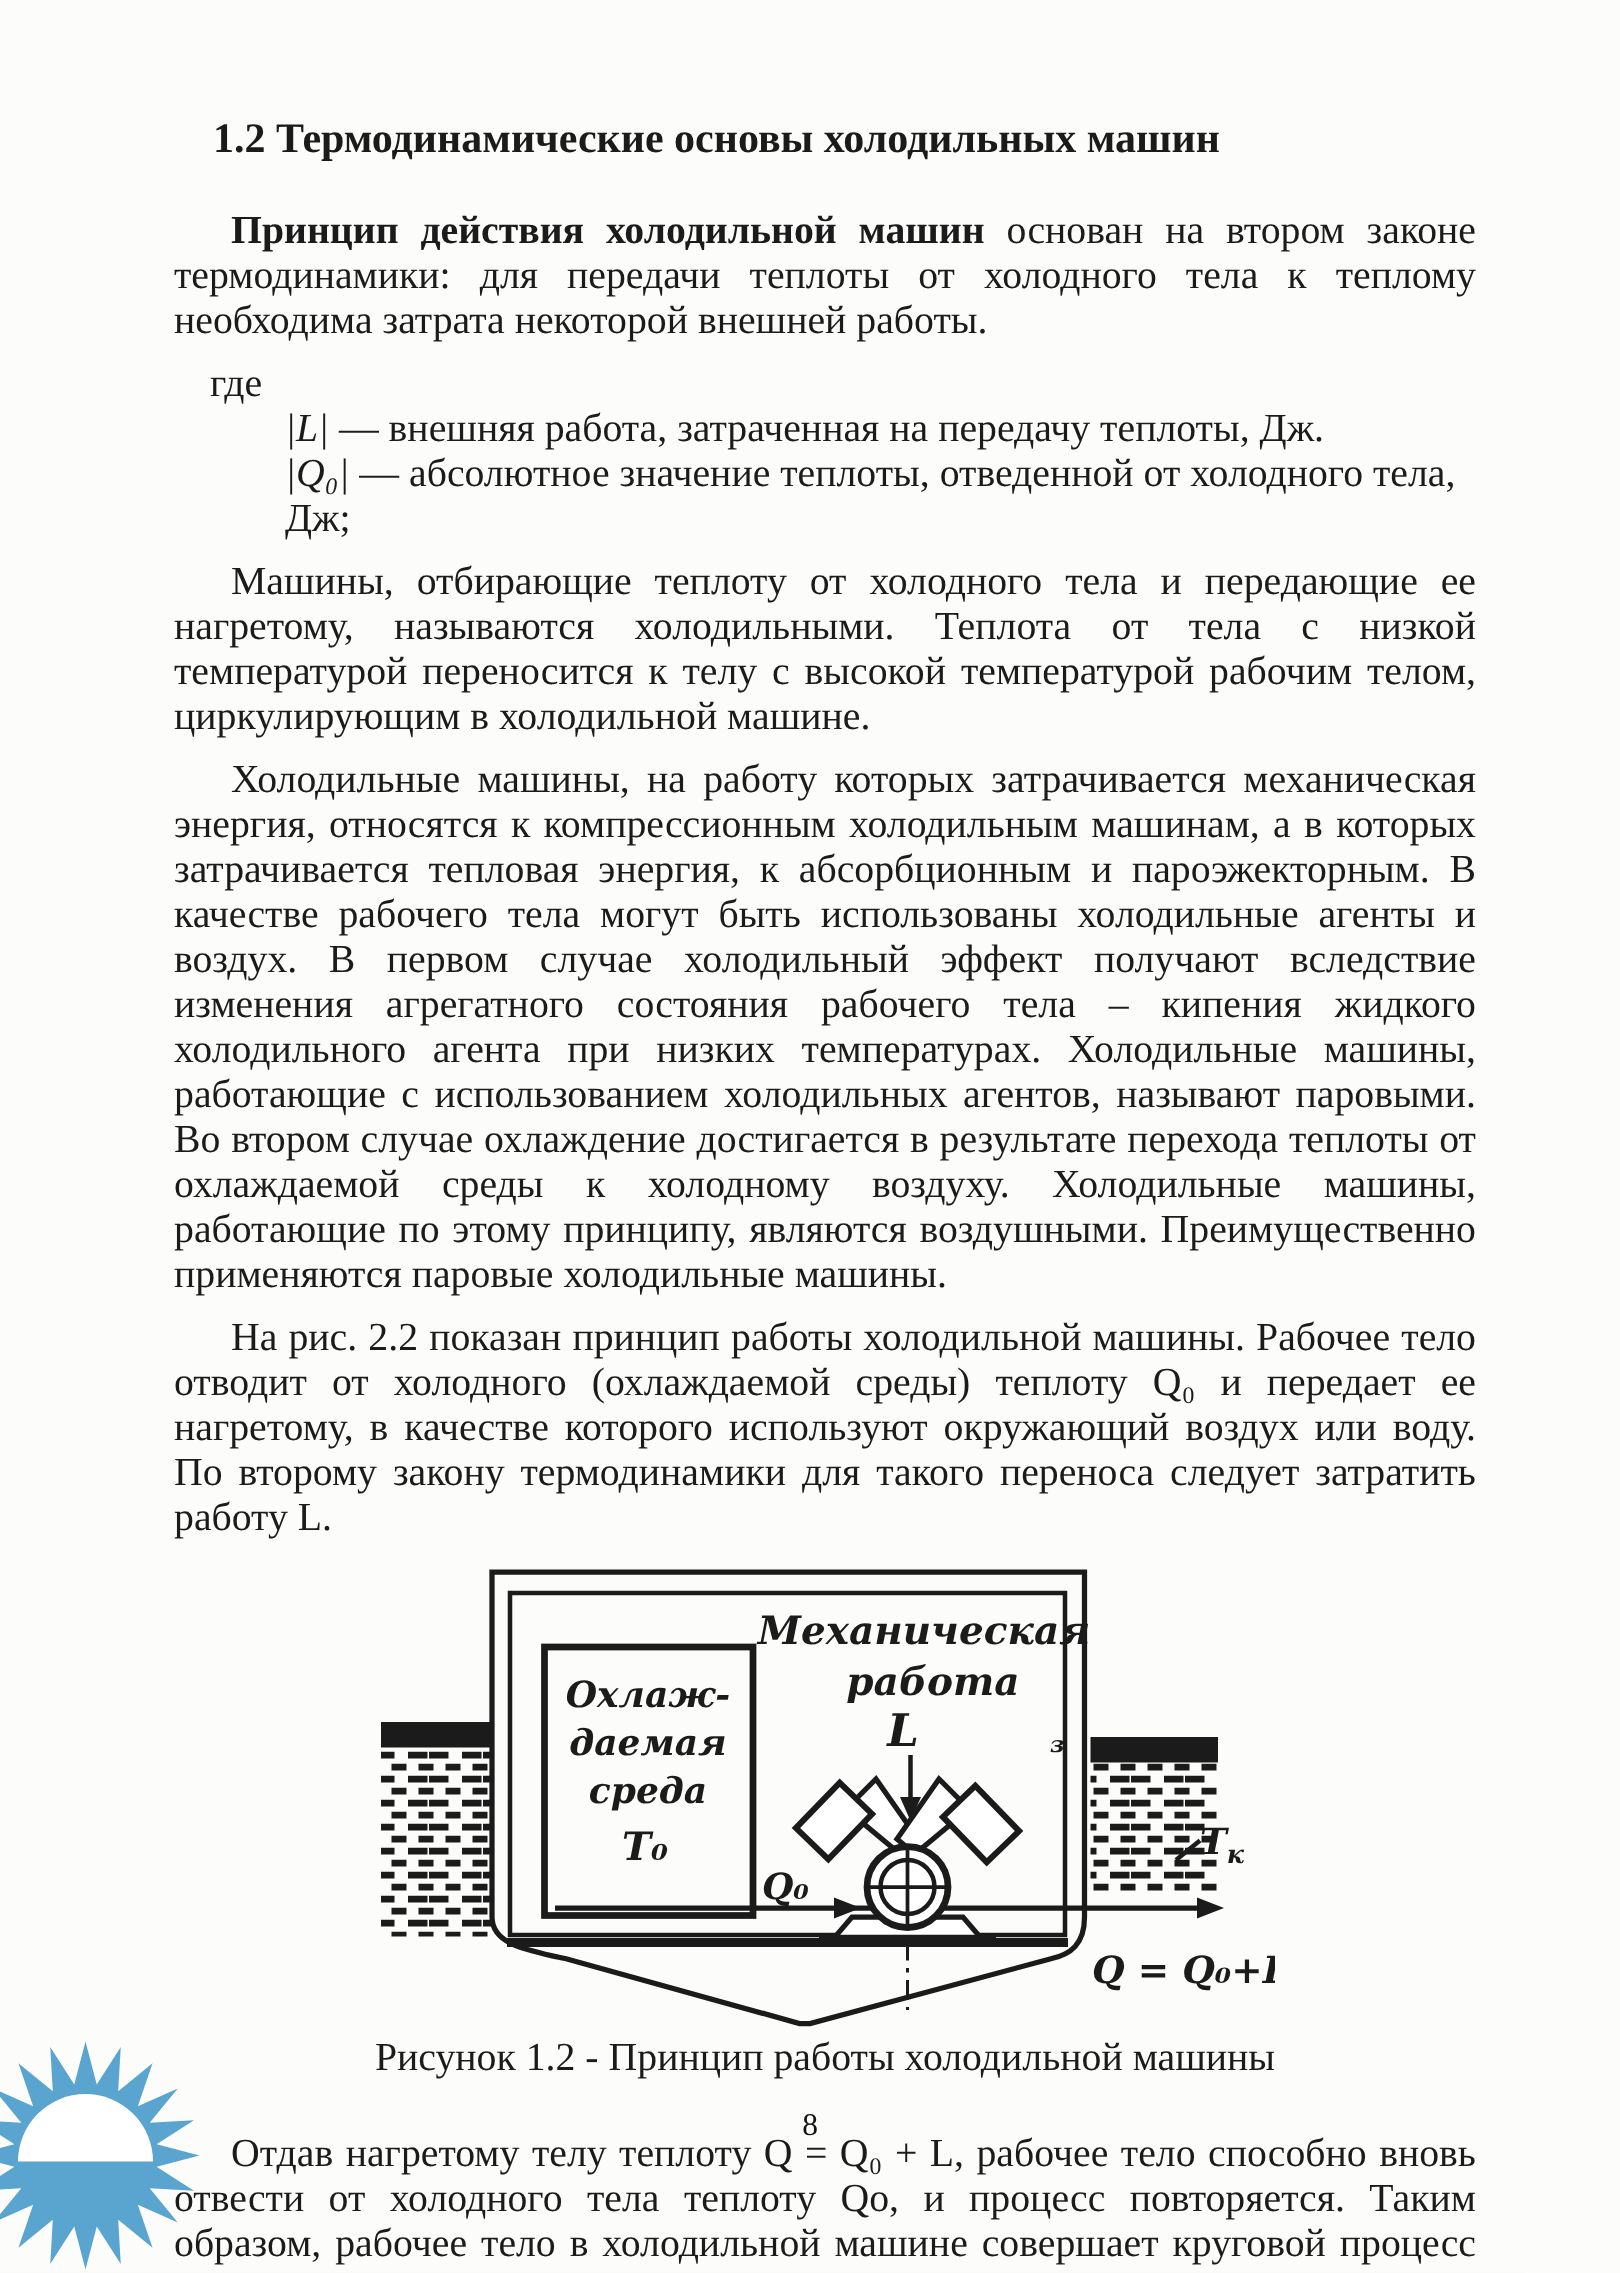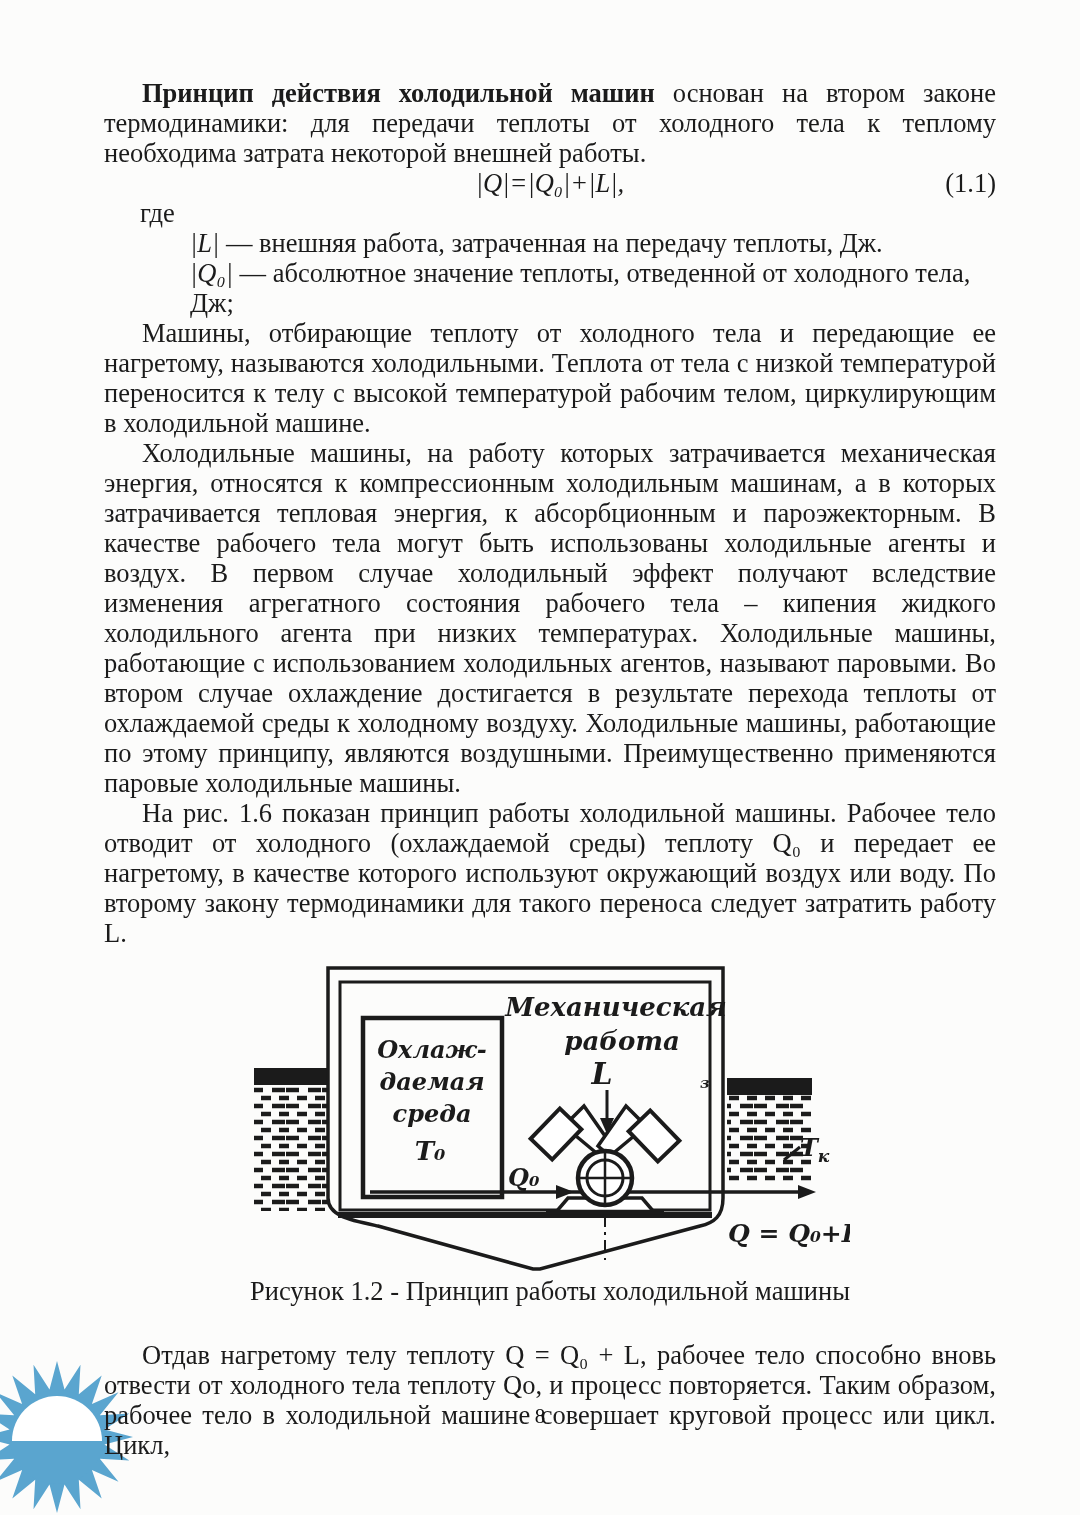--- a/index.html
+++ b/index.html
@@ -10,21 +10,21 @@
   }
   .content{
     position:relative;z-index:2;
     padding:78px 84px 0 104px;
     font-size:26.5px;line-height:30px;text-align:justify;
   }
   .title{
     font-size:28px;font-weight:bold;margin:0 0 30px 0;line-height:30px;
     text-indent:38px;text-align:left;
   }
-  .para{margin:0;text-indent:38px;}
+  .para{margin:12px;text-indent:38px;}
   .eq-row{position:relative;height:30px;text-align:center;text-indent:0;}
   .eq-expr{font-style:italic;}
   .eq-num{position:absolute;right:0;top:0;font-style:normal;}
   .def-row{display:flex;text-align:left;margin-left:36px;}
   .def-label{width:50px;flex:none;}
   .def-sym{font-style:italic;}
   .fig-wrap{margin:10px 0 0 146px;width:600px;}
   .fig-wrap svg{display:block;}
   .fig-caption{margin:0 0 34px 0;text-align:center;text-indent:0;font-family:Liberation Serif, serif;}
   .hw{font-family:"DejaVu Serif",serif;font-style:italic;font-weight:bold;fill:#1b1b1b;}
@@ -54,44 +54,41 @@
       <g transform="translate(82,82)">
         <polygon fill="#5aa5cf" points="76,0 47.4,7.5 72.3,23.5 42.8,21.8 61.5,44.7 34.9,32.9 44.7,61.5 21.8,42.8 23.5,72.3 7.5,47.4 0,76 -7.5,47.4 -23.5,72.3 -21.8,42.8 -44.7,61.5 -34.9,32.9 -61.5,44.7 -42.8,21.8 -72.3,23.5 -47.4,7.5 -76,0 -47.4,-7.5 -72.3,-23.5 -42.8,-21.8 -61.5,-44.7 -34.9,-32.9 -44.7,-61.5 -21.8,-42.8 -23.5,-72.3 -7.5,-47.4 0,-76 7.5,-47.4 23.5,-72.3 21.8,-42.8 44.7,-61.5 34.9,-32.9 61.5,-44.7 42.8,-21.8 72.3,-23.5 47.4,-7.5"></polygon>
         <circle cx="0" cy="0" r="47" fill="#5aa5cf"></circle>
         <path d="M -45 4 A 45 45 0 0 1 45 4 L -45 4 Z" fill="#ffffff"></path>
       </g>
     </svg>
   </div>
 
   <div class="content">
 
+    <h2 class="title">1.2 Термодинамические основы холодильных машин</h2>
 
     <p class="para"><b>Принцип действия холодильной машин</b> <span>основан на втором законе термодинамики: для передачи теплоты от холодного тела к теплому необходима затрата некоторой внешней работы.</span></p>
 
 
-    <div class="eq-row">
-      <span class="eq-expr">|Q|=|Q₀|+|L|,</span>
-      <span class="eq-num">(1.1)</span>
-    </div>
 
     <div class="def-row">
       <span class="def-label">где</span>
     </div>
     <div class="def-row">
       <span class="def-label"></span>
       <span><span class="def-sym">|L|</span> <span>— внешняя работа, затраченная на передачу теплоты, Дж.</span></span>
     </div>
     <div class="def-row">
       <span class="def-label"></span>
       <span><span class="def-sym">|Q₀|</span> <span>— абсолютное значение теплоты, отведенной от холодного тела, Дж;</span></span>
     </div>
 
     <p class="para">Машины, отбирающие теплоту от холодного тела и передающие ее нагретому, называются холодильными. Теплота от тела с низкой температурой переносится к телу с высокой температурой рабочим телом, циркулирующим в холодильной машине.</p>
     <p class="para">Холодильные машины, на работу которых затрачивается механическая энергия, относятся к компрессионным холодильным машинам, а в которых затрачивается тепловая энергия, к абсорбционным и пароэжекторным. В качестве рабочего тела могут быть использованы холодильные агенты и воздух. В первом случае холодильный эффект получают вследствие изменения агрегатного состояния рабочего тела – кипения жидкого холодильного агента при низких температурах. Холодильные машины, работающие с использованием холодильных агентов, называют паровыми. Во втором случае охлаждение достигается в результате перехода теплоты от охлаждаемой среды к холодному воздуху. Холодильные машины, работающие по этому принципу, являются воздушными. Преимущественно применяются паровые холодильные машины.</p>
-    <p class="para">На рис. 1.6 показан принцип работы холодильной машины. Рабочее тело отводит от холодного (охлаждаемой среды) теплоту Q₀ и передает ее нагретому, в качестве которого используют окружающий воздух или воду. По второму закону термодинамики для такого переноса следует затратить работу L.</p>
+    <p class="para">На рис. 2.2 показан принцип работы холодильной машины. Рабочее тело отводит от холодного (охлаждаемой среды) теплоту Q₀ и передает ее нагретому, в качестве которого используют окружающий воздух или воду. По второму закону термодинамики для такого переноса следует затратить работу L.</p>
 
     <div class="fig-wrap">
       <svg width="600" height="318" viewBox="0 0 600 318">
         <defs>
           <pattern id="hatch" width="36" height="16" patternUnits="userSpaceOnUse">
             <line x1="0" y1="4" x2="36" y2="4" stroke="#1b1b1b" stroke-width="4.5" stroke-dasharray="13 9"></line>
             <line x1="0" y1="12" x2="36" y2="12" stroke="#1b1b1b" stroke-width="4.5" stroke-dasharray="10 8" stroke-dashoffset="7"></line>
           </pattern>
         </defs>
 

